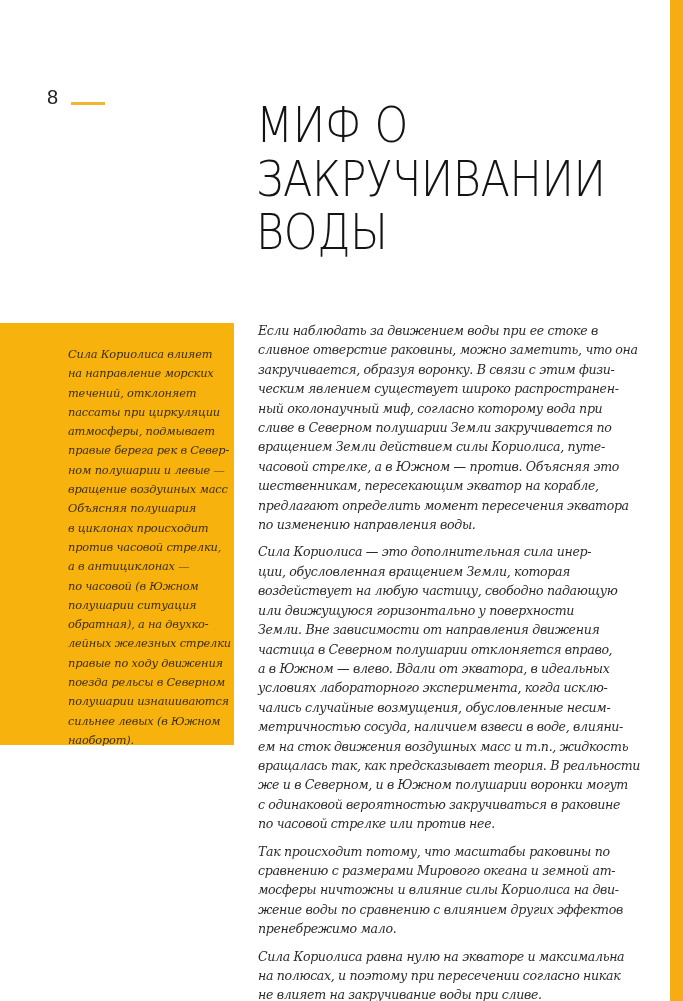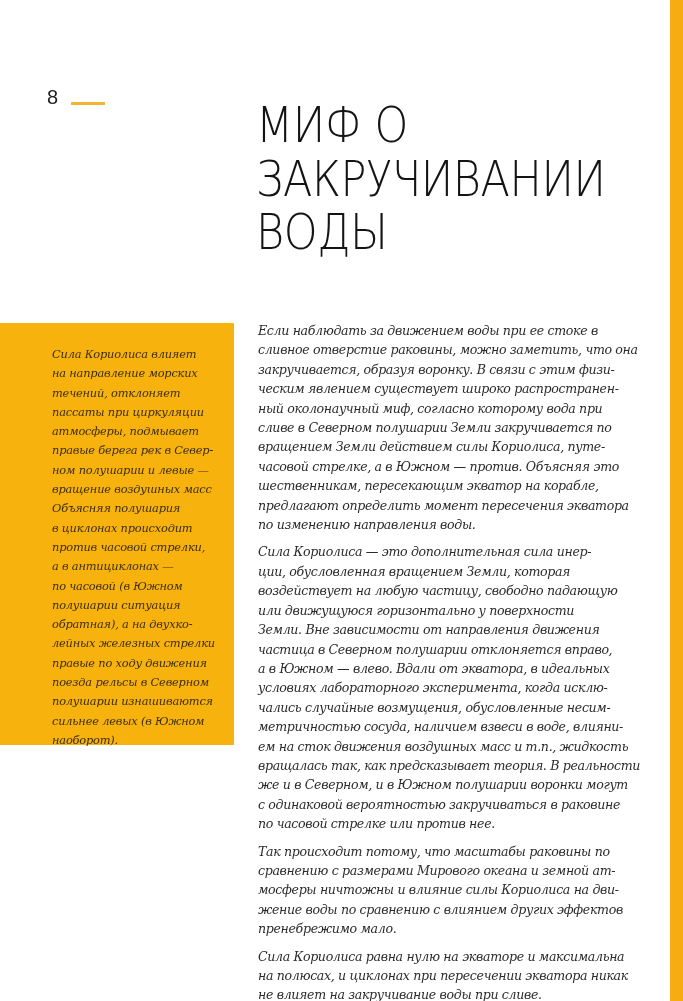--- a/index.html
+++ b/index.html
@@ -59,21 +59,21 @@
     .sidebar-box {
       position: absolute;
       left: 0;
       top: 323px;
       width: 234px;
       height: 422px;
       background: #f8b20e;
     }
     .sidebar-text {
       position: absolute;
-      left: 52px;
+      left: 68px;
       top: 345px;
       width: 180px;
       margin: 0;
       font-family: "DejaVu Serif", serif;
       font-style: italic;
       font-size: 11.4px;
       line-height: 19.3px;
       color: #3d2e12;
       letter-spacing: -0.2px;
     }
@@ -167,16 +167,16 @@
   </p>
   <p class="para">
     <span>Так происходит потому, что масштабы раковины по</span>
     <span>сравнению с размерами Мирового океана и земной ат-</span>
     <span>мосферы ничтожны и влияние силы Кориолиса на дви-</span>
     <span>жение воды по сравнению с влиянием других эффектов</span>
     <span>пренебрежимо мало.</span>
   </p>
   <p class="para">
     <span>Сила Кориолиса равна нулю на экваторе и максимальна</span>
-    <span>на полюсах, и циклонах при пересечении экватора никак</span>
+    <span>на полюсах, и поэтому при пересечении согласно никак</span>
     <span>не влияет на закручивание воды при сливе.</span>
   </p>
 </div>
 
 </body></html>

